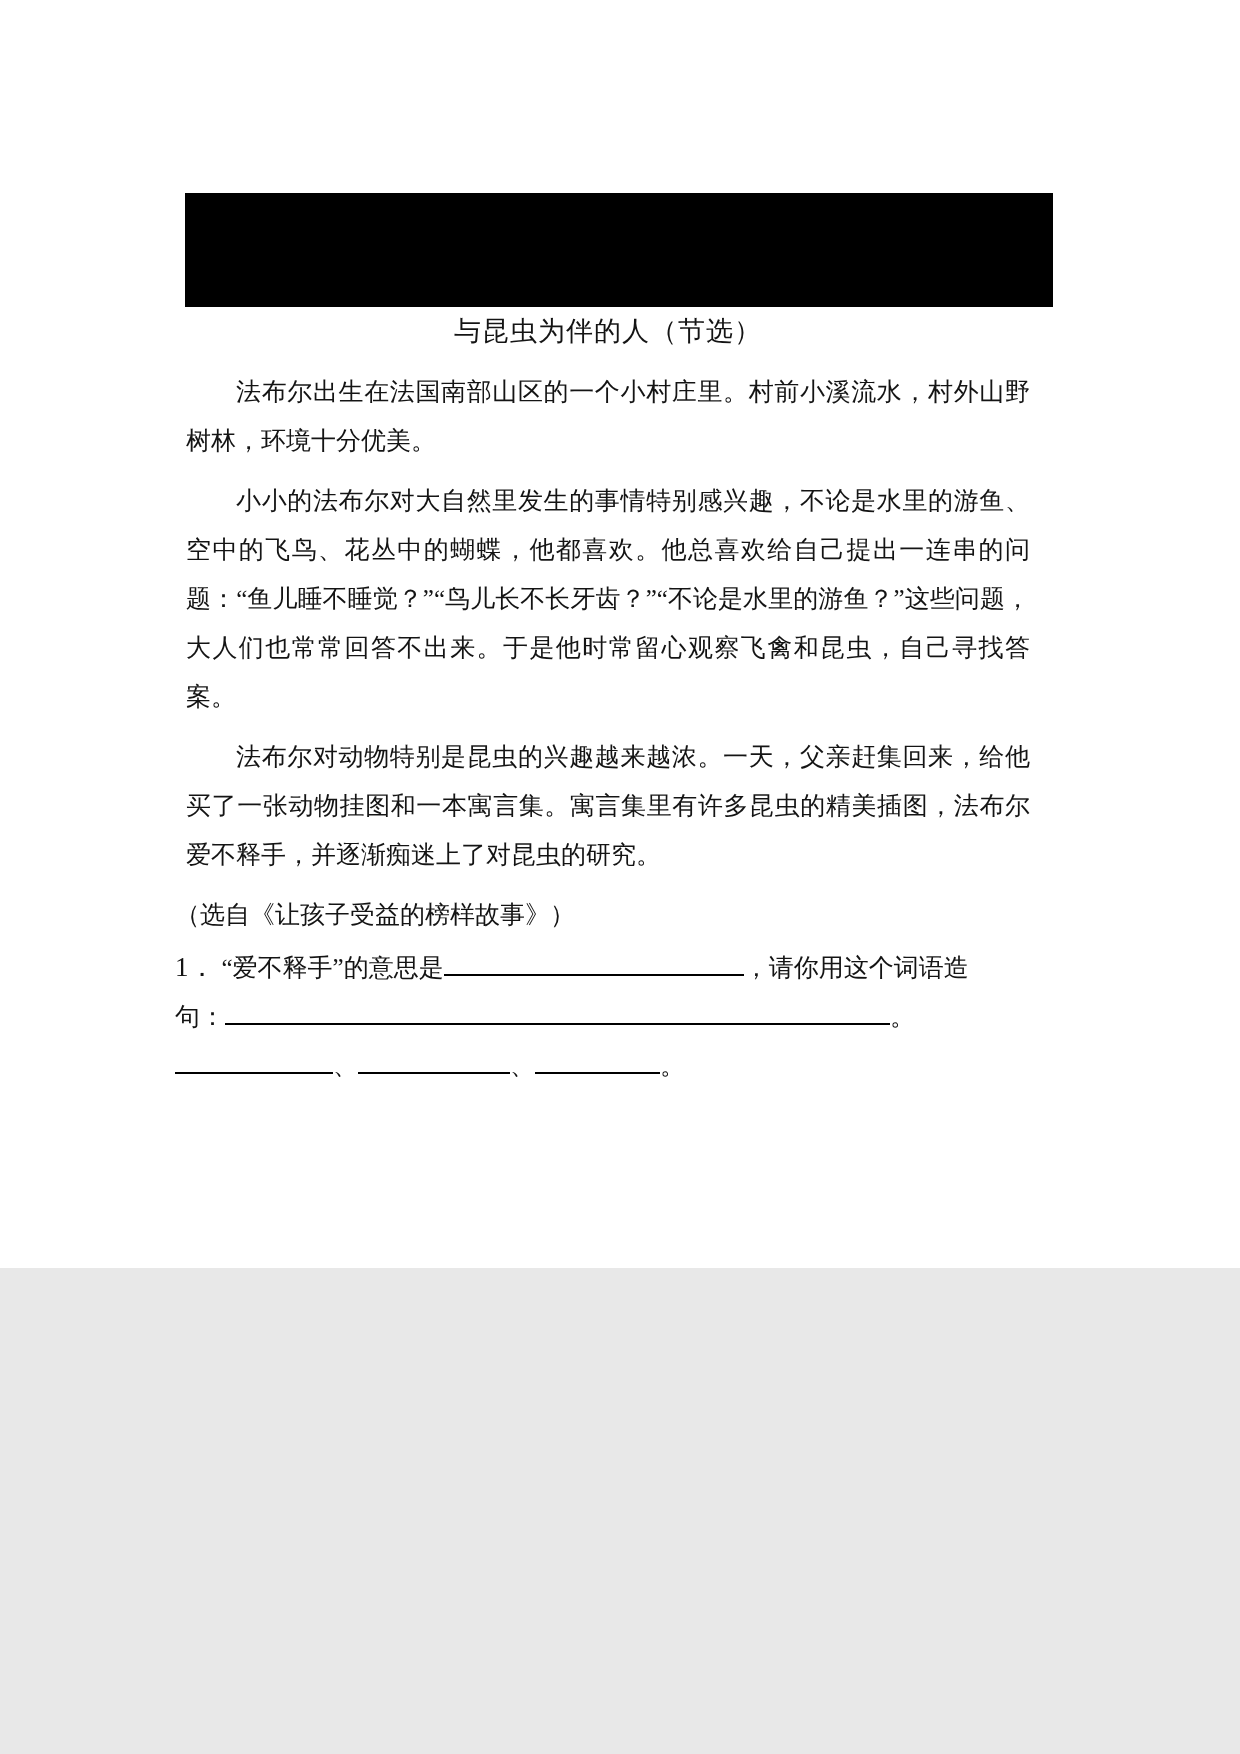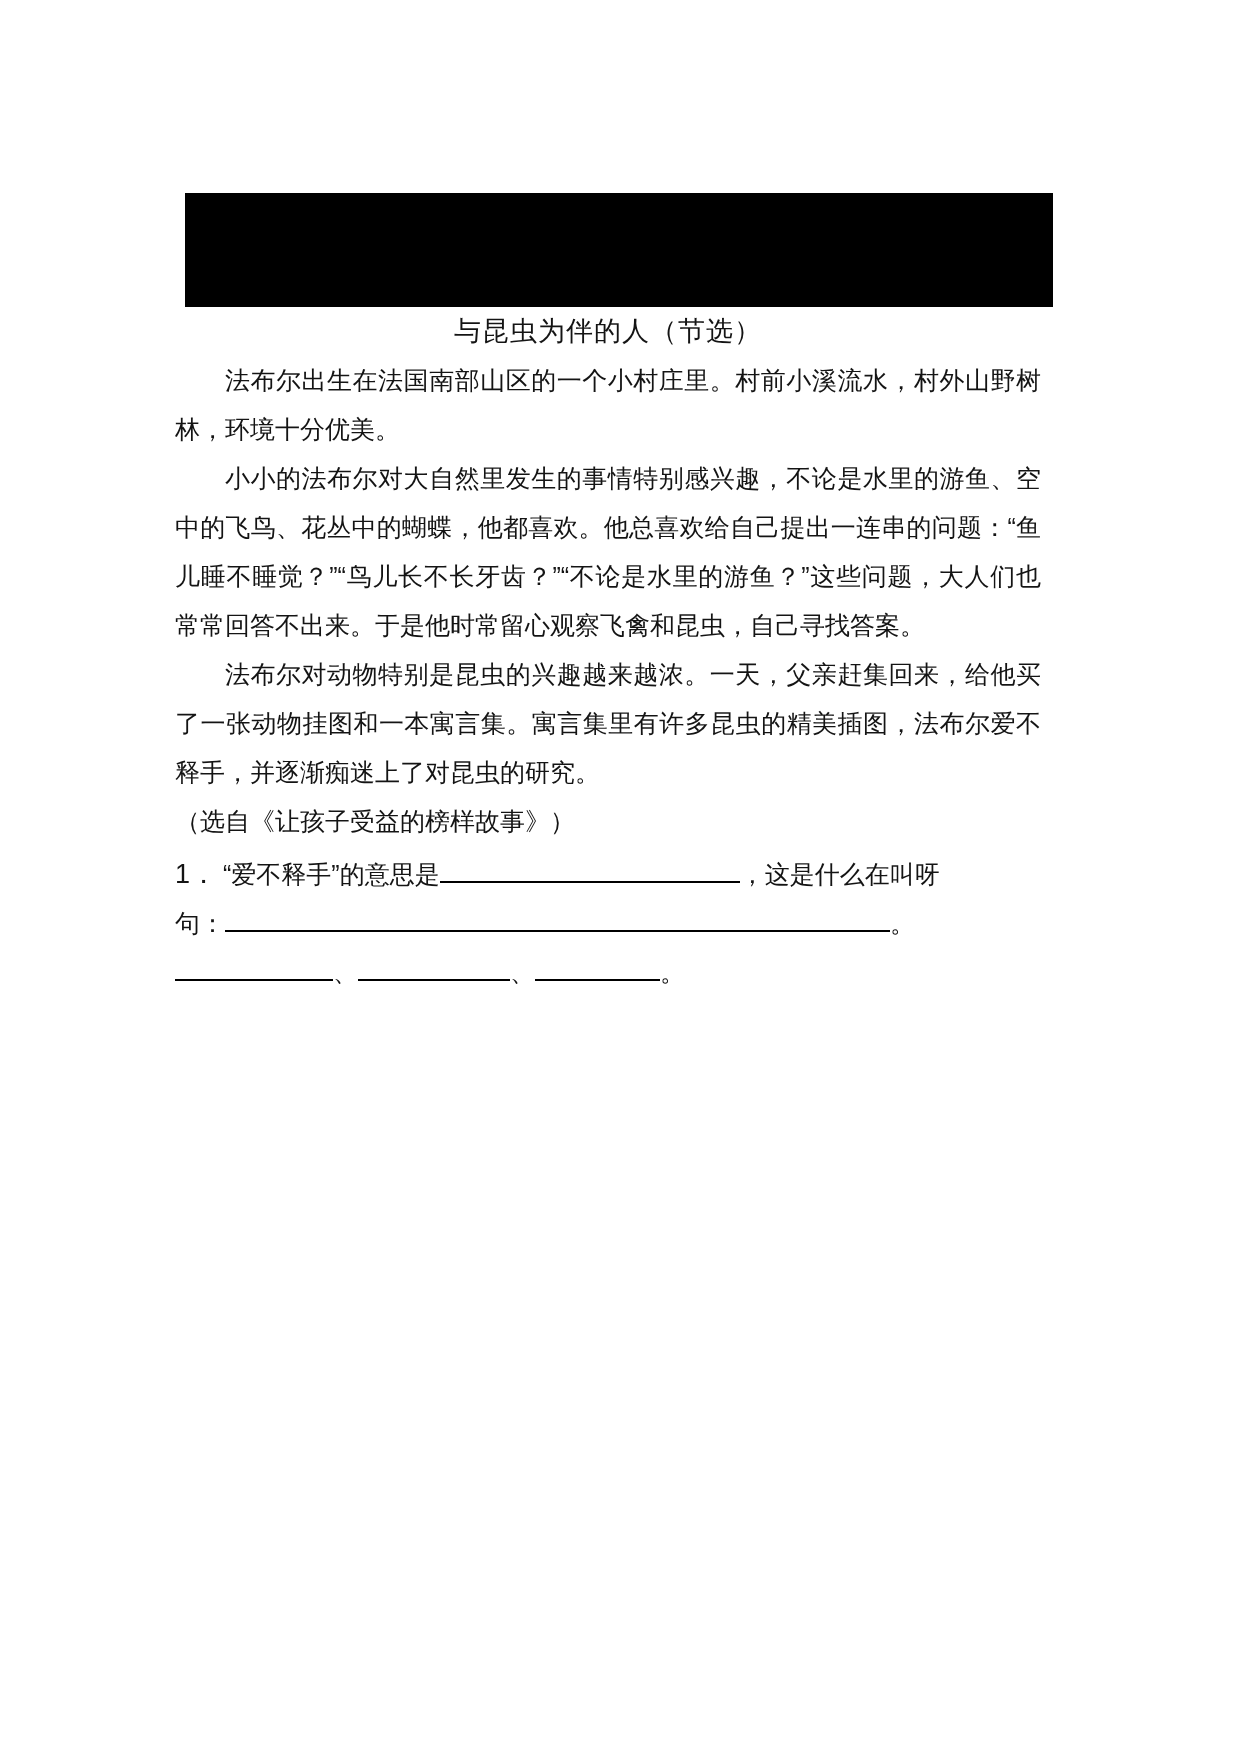--- a/index.html
+++ b/index.html
@@ -1,22 +1,22 @@
 <!DOCTYPE html>
 <html><head>
 <meta charset="utf-8">
 <style>
   html,body{margin:0;padding:0;background:#e8e8e8;}
   .page{
     position:relative;
-    width:1240px;height:1754px;
+    width:1240px;height:1268px;
     margin:0 auto;
     background:#ffffff;
     color:#141414;
-    font-family:Liberation Sans, sans-serif;
+    font-family:Liberation Serif, serif;
     overflow:hidden;
   }
   .black-box{
     position:absolute;
     left:185px;top:193px;
     width:868px;height:114px;
     background:#000000;
   }
   .content{
     position:absolute;
@@ -27,21 +27,21 @@
     text-align:justify;
   }
   .title{
     margin:0;
     font-size:27px;
     font-weight:normal;
     text-align:center;
     line-height:49px;
     letter-spacing:1px;
   }
-  .para{margin:0;text-indent:2em;}
+  .para{margin:11px;text-indent:2em;}
   .attribution{margin:0;padding-right:55px;}
   .questions{margin-top:4px;}
   .q-line{margin:0;}
   .qnum{display:inline-block;margin-right:6px;font-size:27px;}
   .blank{
     display:inline-block;
     border-bottom:2px solid #000;
     height:1.02em;
     vertical-align:baseline;
   }
@@ -67,21 +67,21 @@
 
     <p class="para">法布尔出生在法国南部山区的一个小村庄里。村前小溪流水，村外山野树林，环境十分优美。</p>
     <p class="para">小小的法布尔对大自然里发生的事情特别感兴趣，不论是水里的游鱼、空中的飞鸟、花丛中的蝴蝶，他都喜欢。他总喜欢给自己提出一连串的问题：“鱼儿睡不睡觉？”“鸟儿长不长牙齿？”“不论是水里的游鱼？”这些问题，大人们也常常回答不出来。于是他时常留心观察飞禽和昆虫，自己寻找答案。</p>
     <p class="para">法布尔对动物特别是昆虫的兴趣越来越浓。一天，父亲赶集回来，给他买了一张动物挂图和一本寓言集。寓言集里有许多昆虫的精美插图，法布尔爱不释手，并逐渐痴迷上了对昆虫的研究。</p>
 
     <p class="attribution">（选自《让孩子受益的榜样故事》）</p>
 
     <div class="questions">
 
       <div class="q-line">
-        <span class="qnum">1．</span><span>“爱不释手”的意思是</span><span class="blank b300"></span><span>，这是什么在叫呀</span>
+        <span class="qnum">1．</span><span>“爱不释手”的意思是</span><span class="blank b300"></span><span>，请你用这个词语造</span>
       </div>
 
       <div class="q-line">
         <span>句：</span><span class="blank b665"></span><span>。</span>
       </div>
 
 
 
 
       <div class="q-line">

